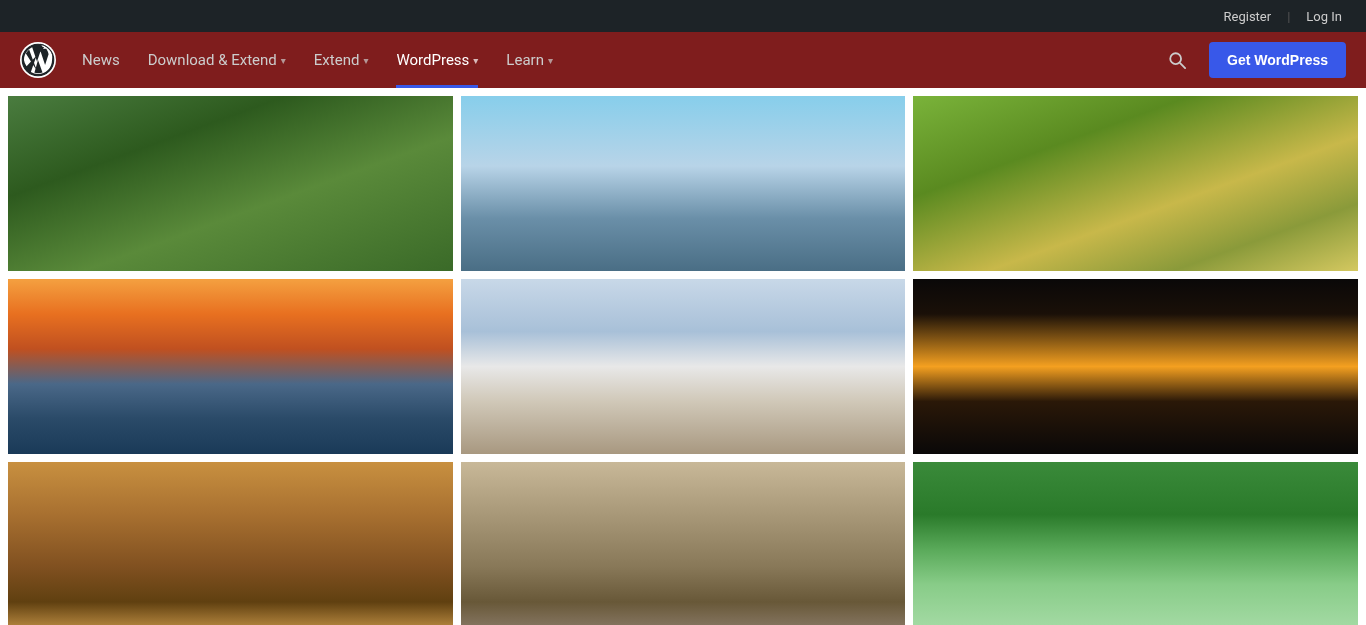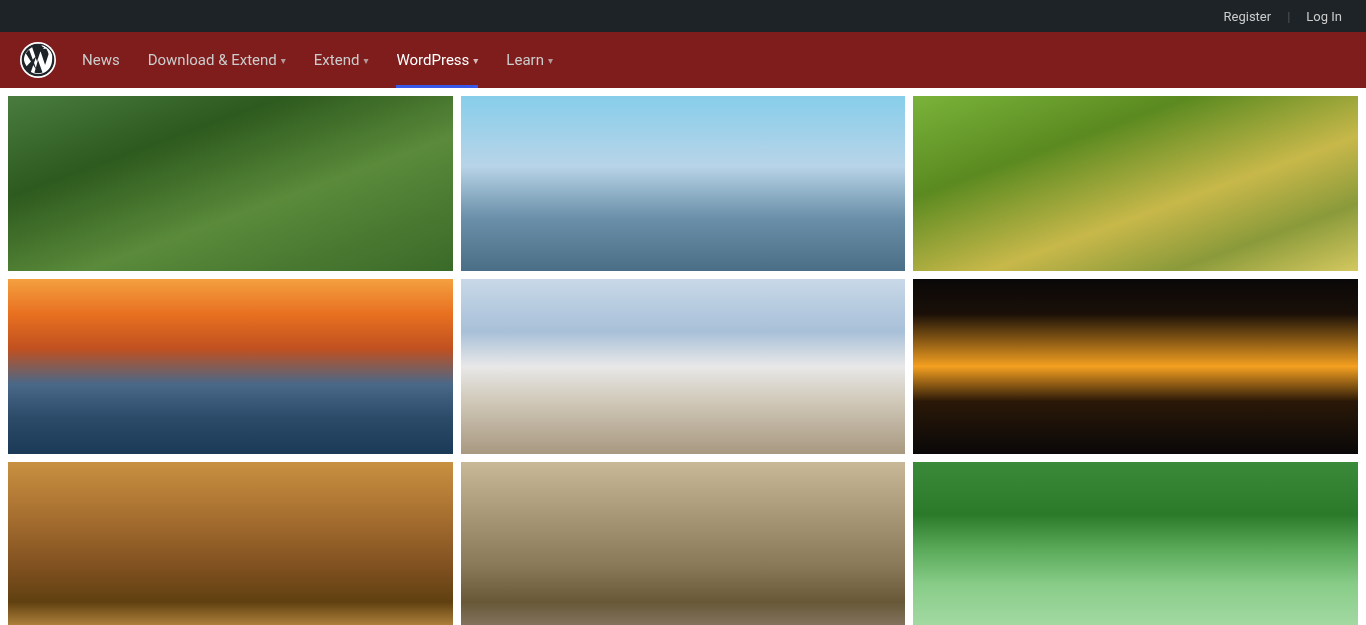--- a/index.html
+++ b/index.html
@@ -174,20 +174,29 @@
     <a class="nav-item active">
       <span>WordPress</span>
       <span class="chevron">▾</span>
     </a>
     <a class="nav-item">
       <span>Learn</span>
       <span class="chevron">▾</span>
     </a>
   </div>
 
+  <div class="navbar-right">
+    <button class="search-btn" aria-label="Search">
+      <svg width="18" height="18" viewBox="0 0 20 20" fill="none" xmlns="http://www.w3.org/2000/svg">
+        <circle cx="8.5" cy="8.5" r="6" stroke="#ccc" stroke-width="2"></circle>
+        <line x1="13.5" y1="13.5" x2="19" y2="19" stroke="#ccc" stroke-width="2" stroke-linecap="round"></line>
+      </svg>
+    </button>
+    <button class="get-wp-btn">Get WordPress</button>
+  </div>
 </nav>
 
 <div class="photo-grid">
   <div class="photo-item">
     <div class="photo-bg photo-1"></div>
   </div>
   <div class="photo-item">
     <div class="photo-bg photo-2"></div>
   </div>
   <div class="photo-item">

